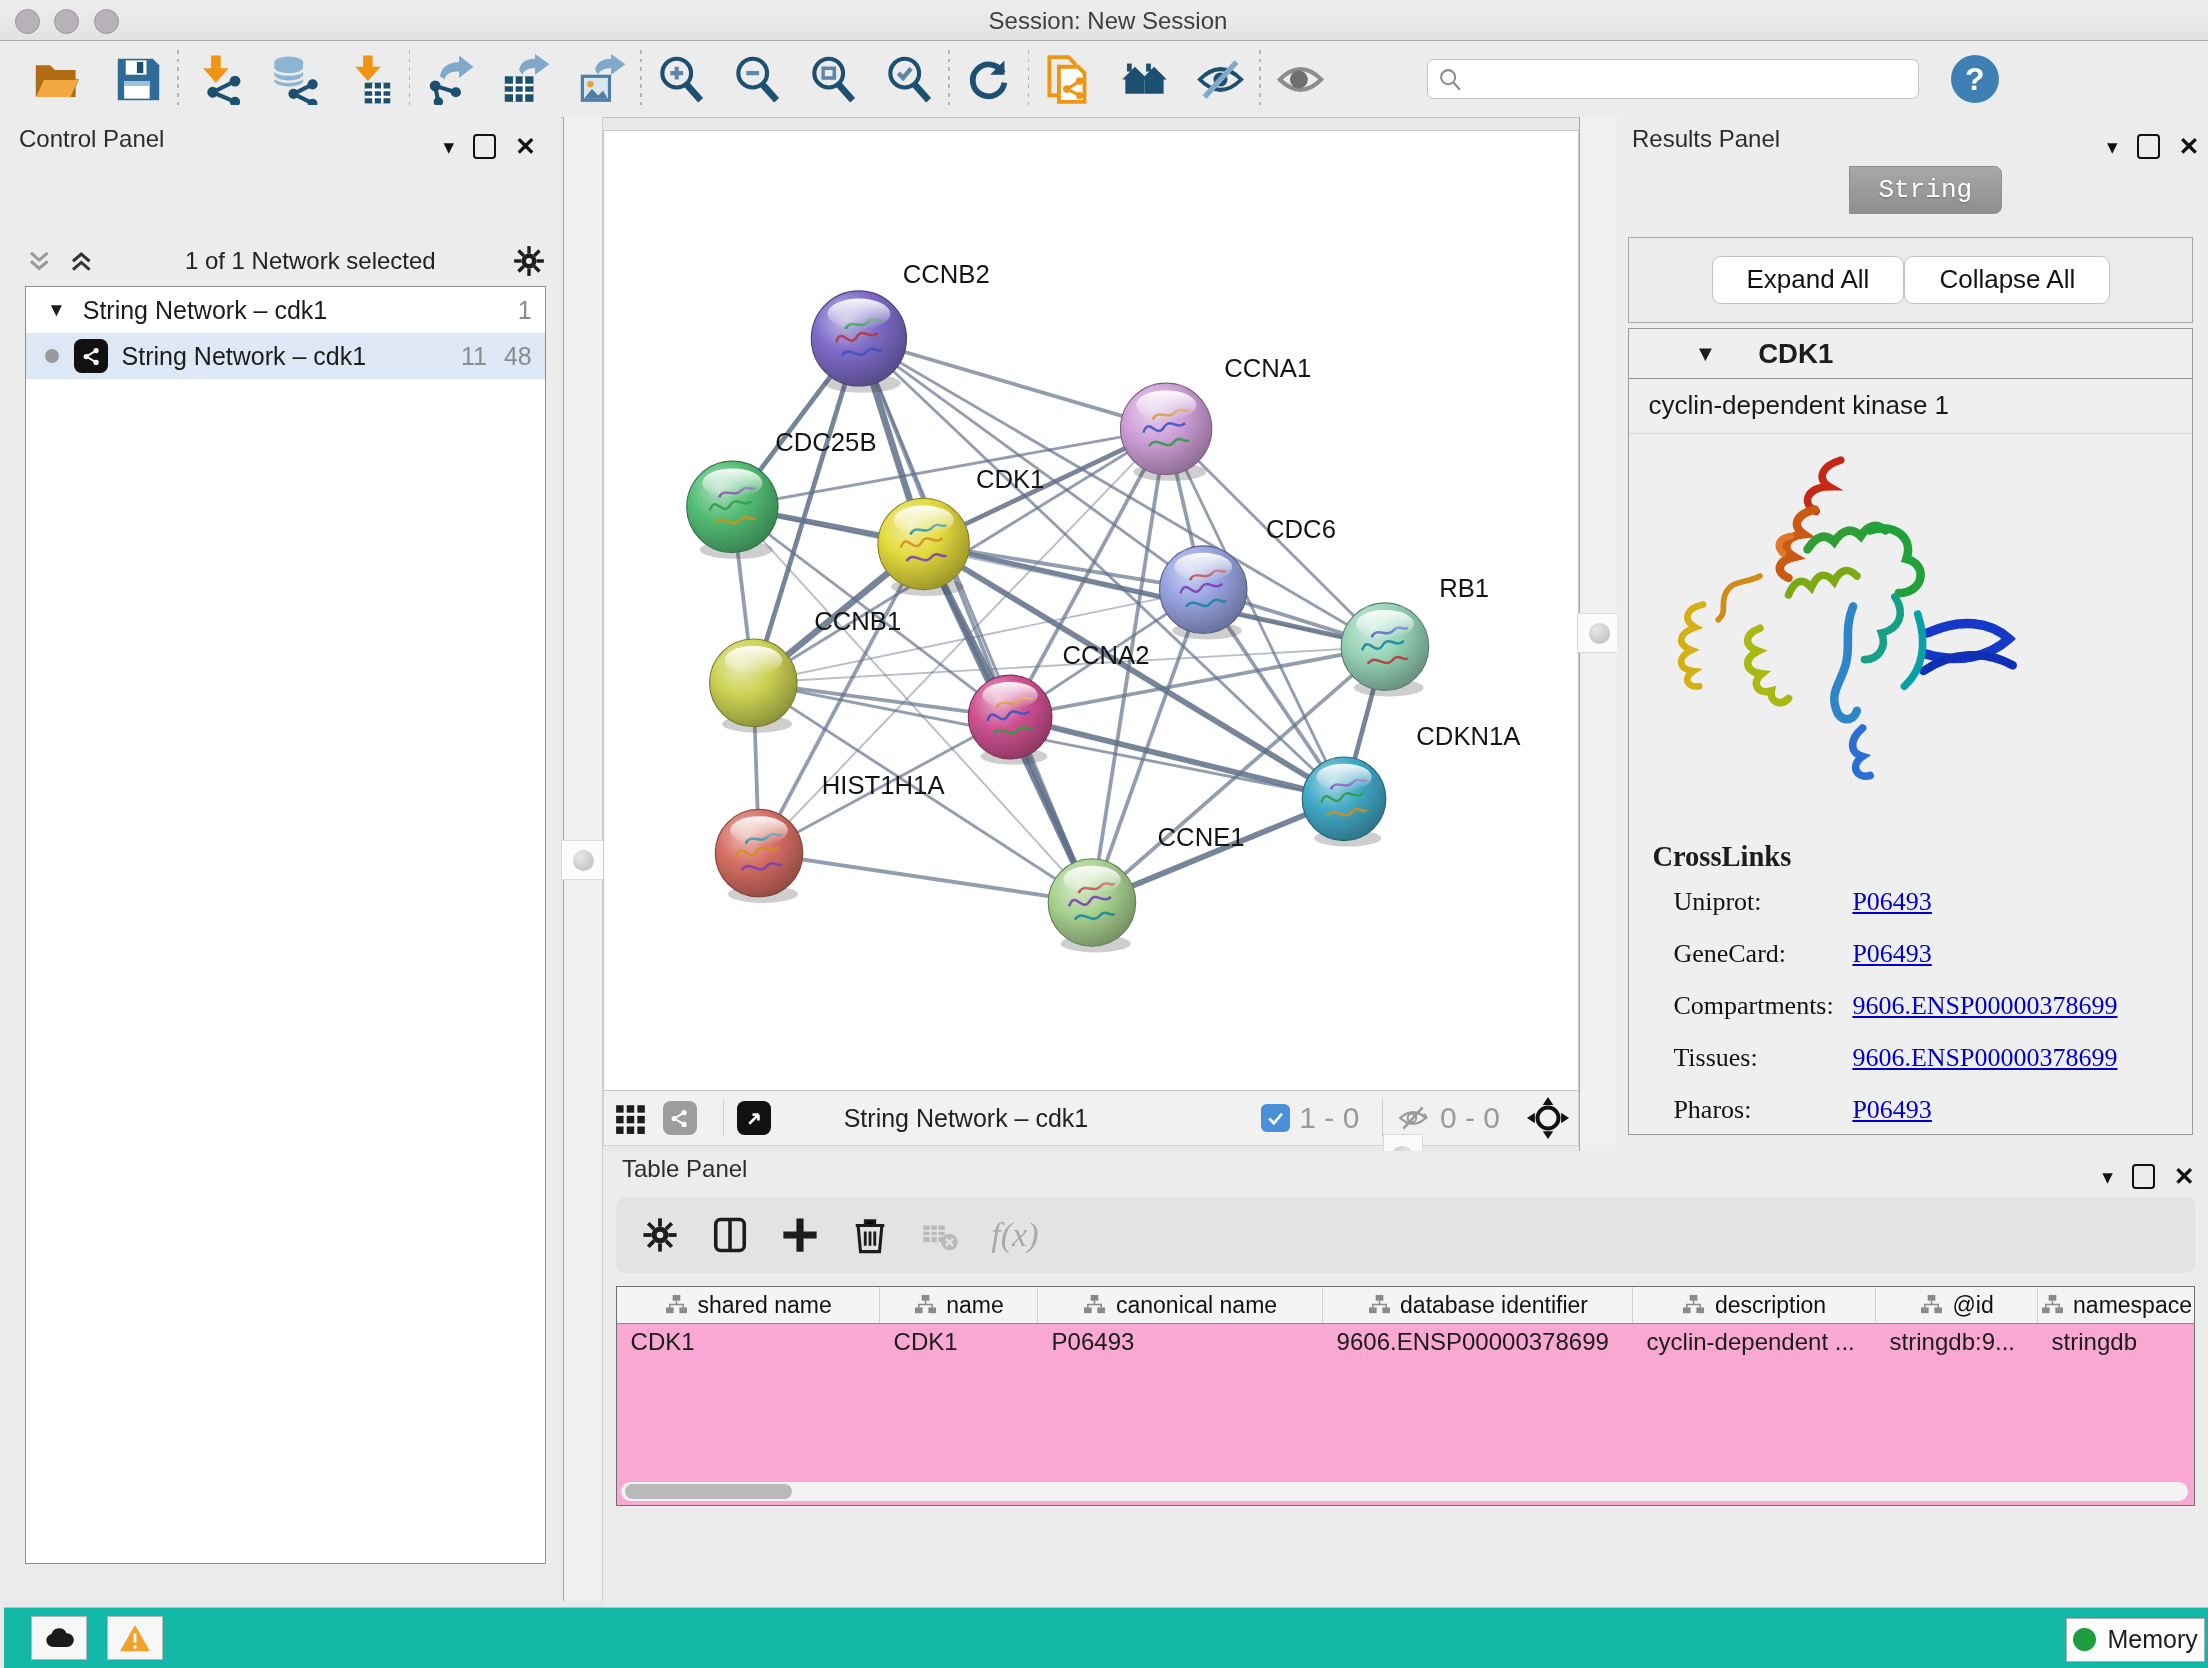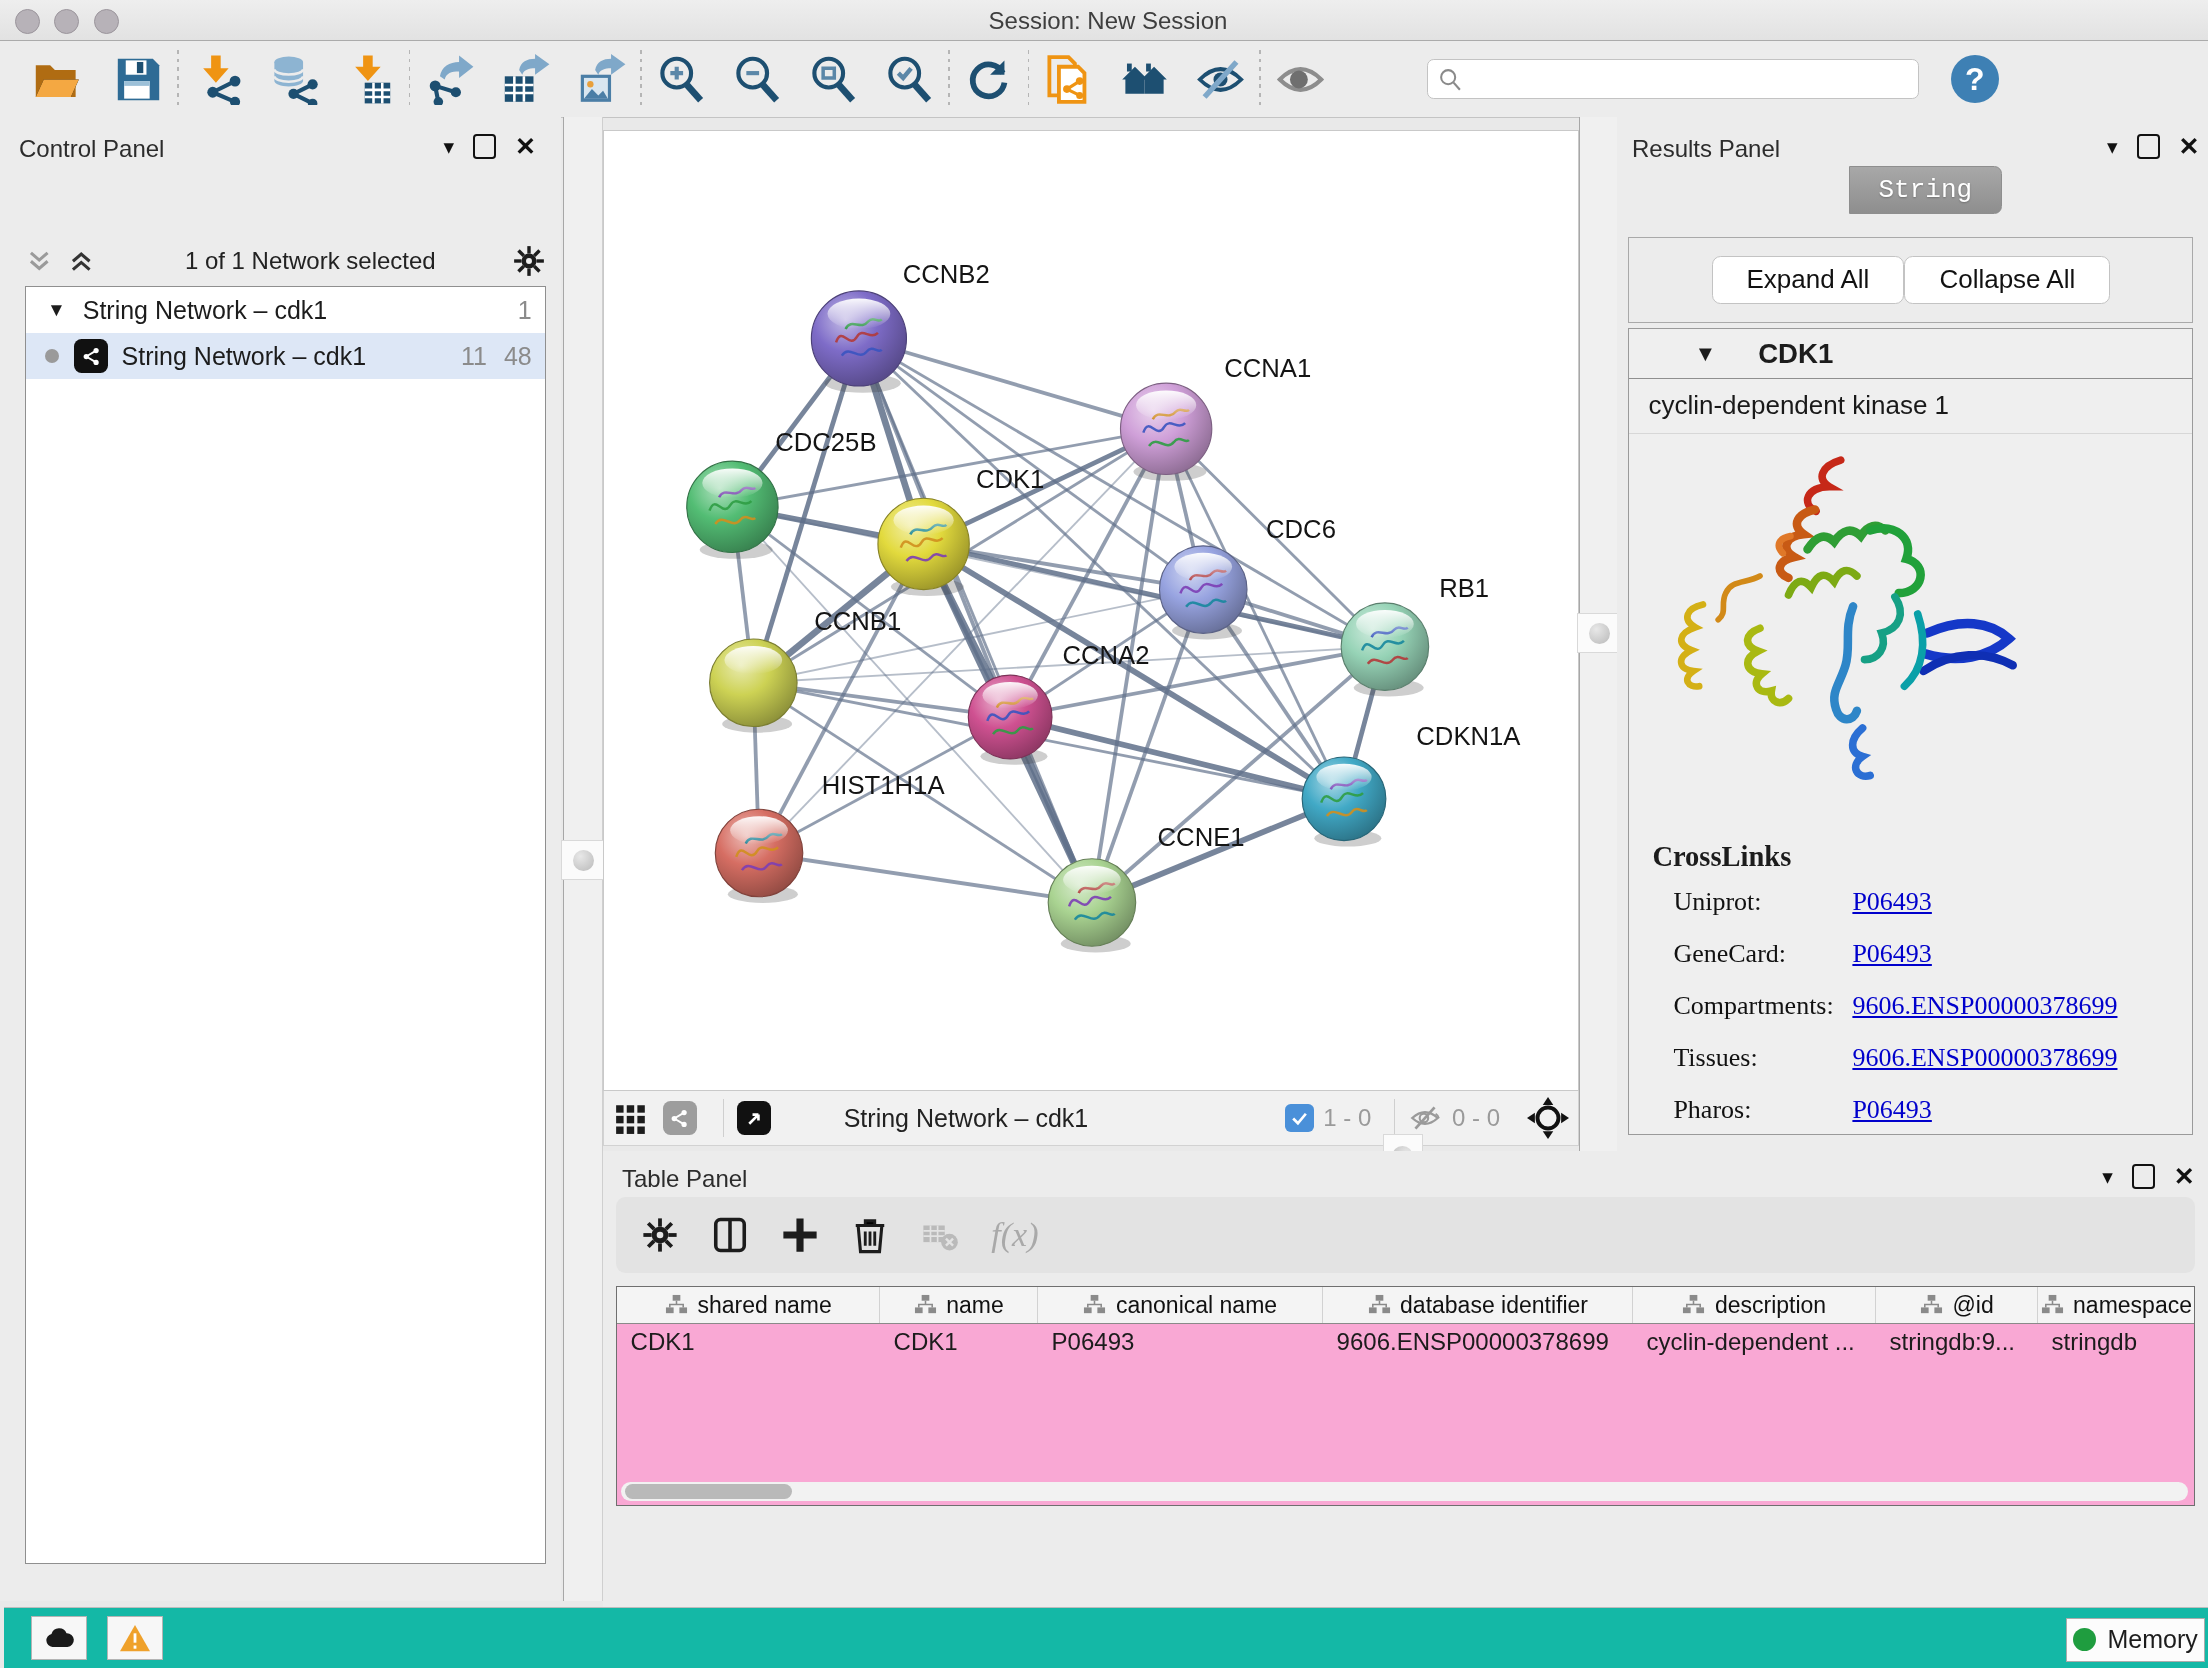--- a/index.html
+++ b/index.html
@@ -18,21 +18,21 @@
   .tbtn svg{width:51px;height:51px;}
   .tsep{width:1.9px;height:59px;flex:0 0 auto;margin:0 11.4px;
     background-image:repeating-linear-gradient(#b5b5b5 0 3.8px,transparent 3.8px 8.6px);}
   .searchwrap{position:relative;margin-left:99px;flex:0 0 auto;}
   .searchwrap input{width:433px;height:38px;border:1px solid #c3c3c3;border-radius:6.7px;background:#fff;
     font-size:23px;padding:0 13.3px 0 44px;outline:none;color:#333;}
   .searchwrap svg{position:absolute;left:11.4px;top:7.6px;width:25px;height:25px;}
   .helpbtn{width:48px;height:48px;border-radius:50%;background:#3e80b4;color:#fff;font-weight:bold;
     font-size:32px;display:flex;align-items:center;justify-content:center;margin-left:32px;flex:0 0 auto;}
   
-  .phead{position:absolute;height:38px;display:flex;align-items:flex-end;}
+  .phead{position:absolute;height:38px;display:flex;align-items:flex-start;}
   .phead .ptitle{font-size:24px;color:#2c2c2c;}
   .pctrl{position:absolute;display:flex;align-items:center;gap:19px;}
   .pcaret{font-size:21px;color:#111;}
   .psquare{width:19px;height:21px;border:2.4px solid #111;border-radius:3.8px;}
   .pclose{font-size:25px;font-weight:bold;color:#111;}
   
   .seg{display:flex;}
   .seg .tab{height:46px;line-height:46px;padding:0 28.5px;background:#fff;border:1px solid #cfcfcf;
     border-left:none;font-size:26px;color:#111;}
   .seg .tab:first-child{border-left:1px solid #cfcfcf;border-radius:7.6px 0 0 7.6px;}
@@ -56,21 +56,21 @@
   .vsplit{position:absolute;background:#f0f0f0;border-left:1px solid #a7a7a7;border-right:1px solid #cfcfcf;}
   .grip{position:absolute;width:42px;height:38px;background:#fbfbfb;border:1px solid #d9d9d9;
     display:flex;align-items:center;justify-content:center;}
   .grip i{width:21px;height:21px;border-radius:50%;background:radial-gradient(circle at 35% 30%,#e8e8e8,#b9b9b9);display:block;}
   
   .canvas{position:absolute;left:603px;top:130px;width:976px;height:961px;background:#fff;border:1px solid #c9c9c9;box-sizing:border-box;}
   .cfooter{position:absolute;left:603px;top:1091px;width:976px;height:55px;background:#f1f1f1;
     border:1px solid #d2d2d2;border-top:none;box-sizing:border-box;display:flex;align-items:center;padding:0 9.5px;}
   .cfooter .fsep{width:1px;height:38px;background:#cfcfcf;margin:0 13.3px;}
   .cfooter .fname{font-size:25px;color:#222;margin-left:59px;flex:1;}
-  .fcount{font-size:24px;color:#9a9a9a;margin:0 9.5px;}
+  .fcount{font-size:30px;color:#9a9a9a;margin:0 9.5px;}
   .fcheck{width:28.5px;height:28.5px;border-radius:5.7px;background:#4a90d9;display:flex;align-items:center;justify-content:center;}
   
   .rpanel{position:absolute;left:1617px;top:117px;width:592px;height:1037px;background:#ececec;}
   .rpanel .seg{position:absolute;left:232px;top:49px;font-family:Liberation Mono, monospace;}
   .rbtnbox{position:absolute;left:11.4px;top:120px;width:565px;height:86px;border:1px solid #a9a9a9;background:#ececec;
     display:flex;align-items:center;justify-content:center;box-sizing:border-box;}
   .rbtn{height:46px;line-height:44px;padding:0 34px;background:#fff;border:1px solid #c3c3c3;border-radius:8.6px;font-size:26px;color:#111;}
   .cdkbox{position:absolute;left:11.4px;top:211px;width:565px;height:807px;border:1px solid #9a9a9a;background:#efefef;box-sizing:border-box;}
   .cdkhead{height:49px;border-bottom:1.9px solid #8f8f8f;display:flex;align-items:center;font-size:27.6px;font-weight:bold;}
   .cdkhead .tri{margin:0 42px 0 65px;font-size:22px;font-weight:normal;}

